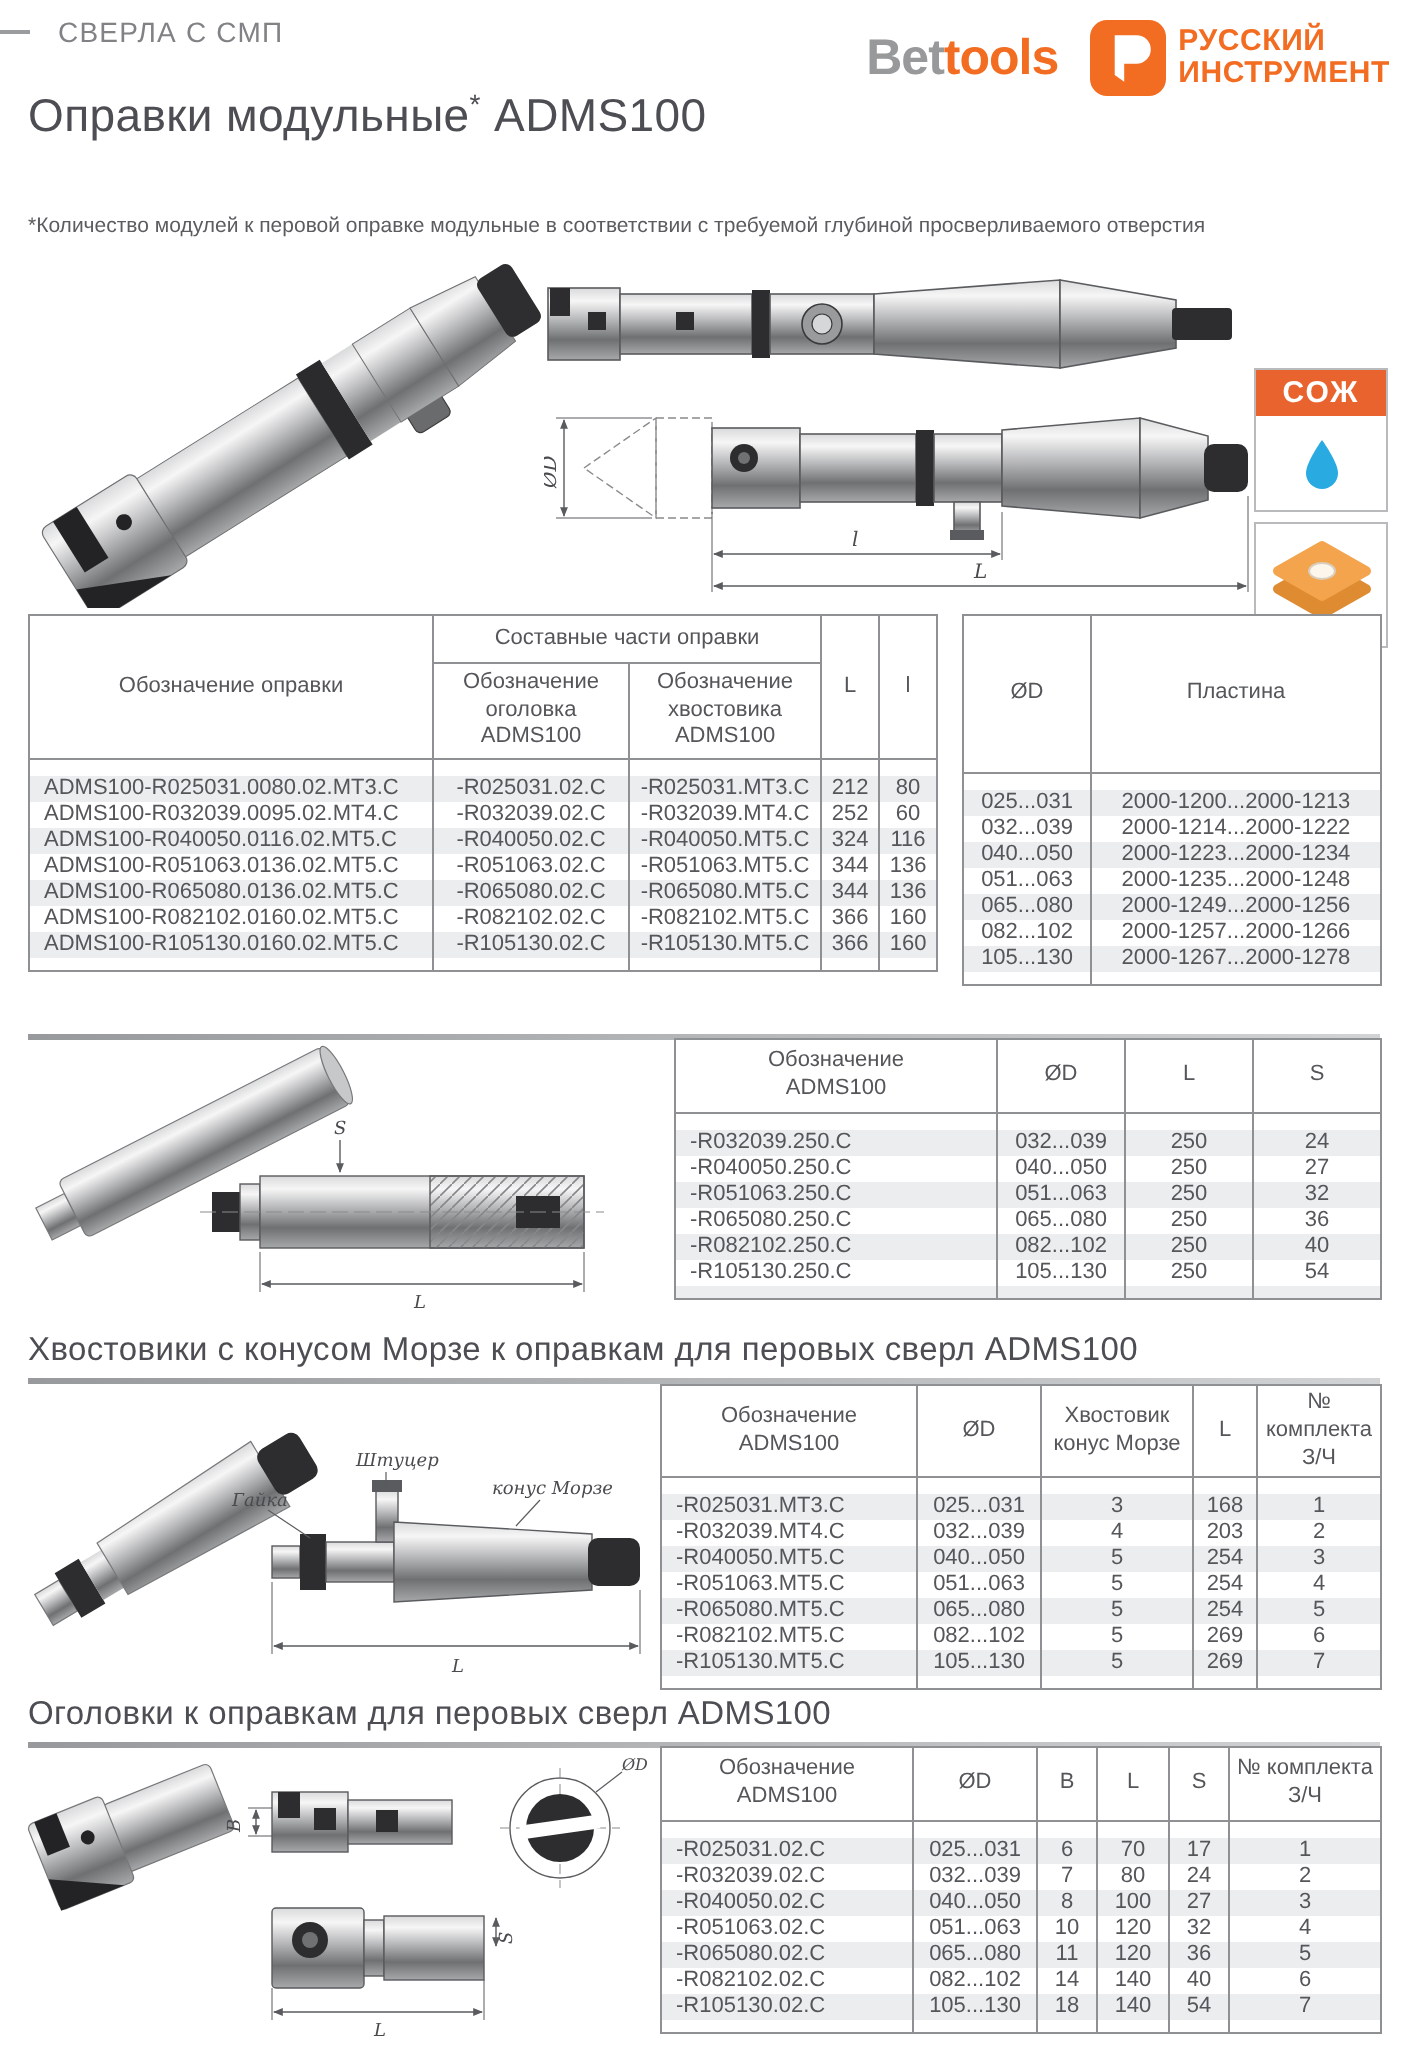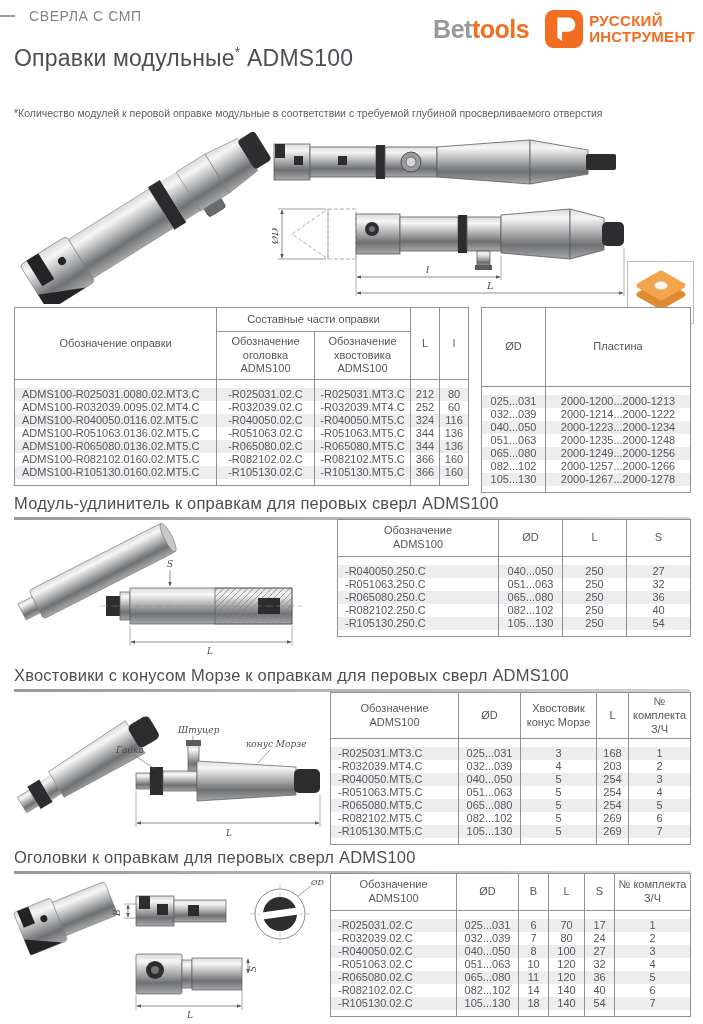--- a/index.html
+++ b/index.html
@@ -153,20 +153,28 @@
       <line x1="84" y1="126" x2="84" y2="166" stroke="#5a5b5e" stroke-width=".5"></line>
       <line x1="229" y1="126" x2="229" y2="150" stroke="#5a5b5e" stroke-width=".5"></line>
       <line x1="352" y1="118" x2="352" y2="166" stroke="#5a5b5e" stroke-width=".5"></line>
       <line x1="85" y1="147" x2="228" y2="147" stroke="#5a5b5e" stroke-width=".7" marker-start="url(#arr)" marker-end="url(#arr)"></line>
       <text x="154" y="143" font-size="10">l</text>
       <line x1="85" y1="163" x2="351" y2="163" stroke="#5a5b5e" stroke-width=".7" marker-start="url(#arr)" marker-end="url(#arr)"></line>
       <text x="215" y="159" font-size="10">L</text>
     </g>
   </svg>
 
+  <div class="card coolant">
+    <div class="band">СОЖ</div>
+    <div class="body">
+        <svg width="22" height="28" viewBox="0 0 22 26">
+      <path d="M11,1 C11,1 3,12 3,17.5 A8,8 0 0 0 19,17.5 C19,12 11,1 11,1 Z" fill="#29ABE2"></path>
+    </svg>
+      </div>
+  </div>
   <div class="card insertcard">
     <svg width="56" height="46" viewBox="0 0 56 46">
       <path d="M28,12 L50,24.5 L28,37 L6,24.5 Z" fill="#DE8B31" stroke="#DE8B31" stroke-width="5" stroke-linejoin="round"></path>
       <path d="M28,3 L50,15.5 L28,28 L6,15.5 Z" fill="#F3A44C" stroke="#F3A44C" stroke-width="5" stroke-linejoin="round"></path>
       <ellipse cx="28" cy="15.5" rx="6.5" ry="4" fill="#FDF6ED" stroke="#d9cdbd" stroke-width="1"></ellipse>
     </svg>
   </div>
   <div class="pageref">стр.106</div>
 
   <table class="t-main">
@@ -304,21 +312,20 @@
           <td>105...130</td>
           <td>2000-1267...2000-1278</td>
         </tr>
         <tr class="spb">
           <td></td>
           <td></td>
         </tr>
       </tbody>
   </table>
 
-  <div class="sect" style="top:494px">Модуль-удлинитель к оправкам для перовых сверл ADMS100</div>
   <div class="rule" style="top:517px"></div>
   <svg class="fig" style="left:10px;top:520px" width="315" height="138" viewBox="0 0 315 138">
     <g transform="translate(12,92) rotate(-27)">
       <rect x="0" y="-9" width="16" height="18" fill="url(#met)" stroke="#77787a" stroke-width=".6"></rect>
       <rect x="16" y="-16" width="148" height="32" rx="3" fill="url(#met)" stroke="#77787a" stroke-width=".6"></rect>
       <ellipse cx="164" cy="0" rx="4" ry="16" fill="#c7c8c9" stroke="#77787a" stroke-width=".6"></ellipse>
     </g>
     <rect x="96" y="76" width="14" height="20" fill="#2d2d2f"></rect>
     <rect x="110" y="72" width="10" height="28" fill="url(#met)" stroke="#5a5b5e" stroke-width=".7"></rect>
     <rect x="120" y="68" width="162" height="36" fill="url(#met)" stroke="#5a5b5e" stroke-width=".7"></rect>
@@ -347,20 +354,26 @@
       <th>L</th>
       <th>S</th>
     </tr>
       </thead>
     <tbody>
         <tr class="sp">
           <td></td>
           <td></td>
           <td></td>
           <td></td>
+        </tr>
+        <tr>
+          <td>-R032039.250.C</td>
+          <td>032...039</td>
+          <td>250</td>
+          <td>24</td>
         </tr>
         <tr>
           <td>-R040050.250.C</td>
           <td>040...050</td>
           <td>250</td>
           <td>27</td>
         </tr>
         <tr>
           <td>-R051063.250.C</td>
           <td>051...063</td>

